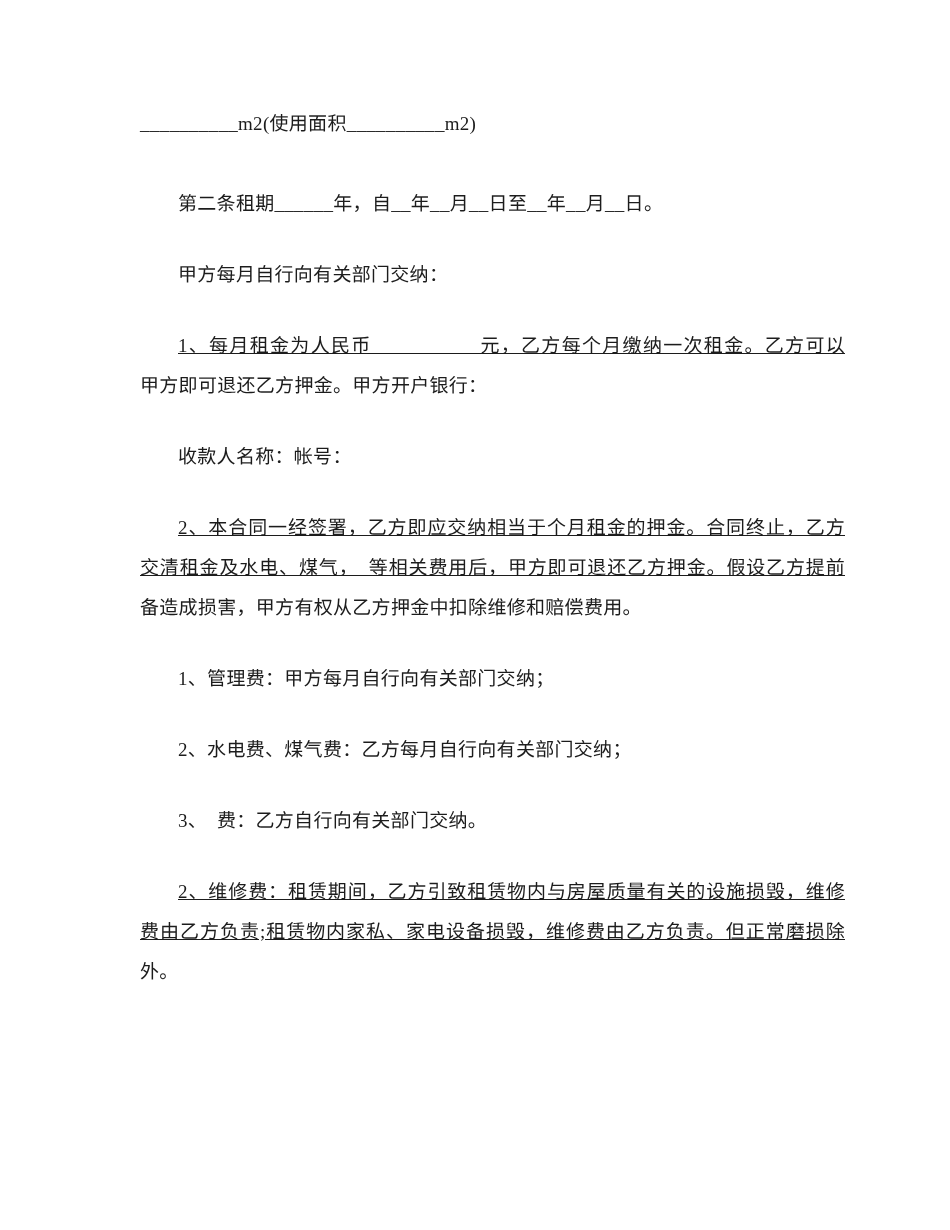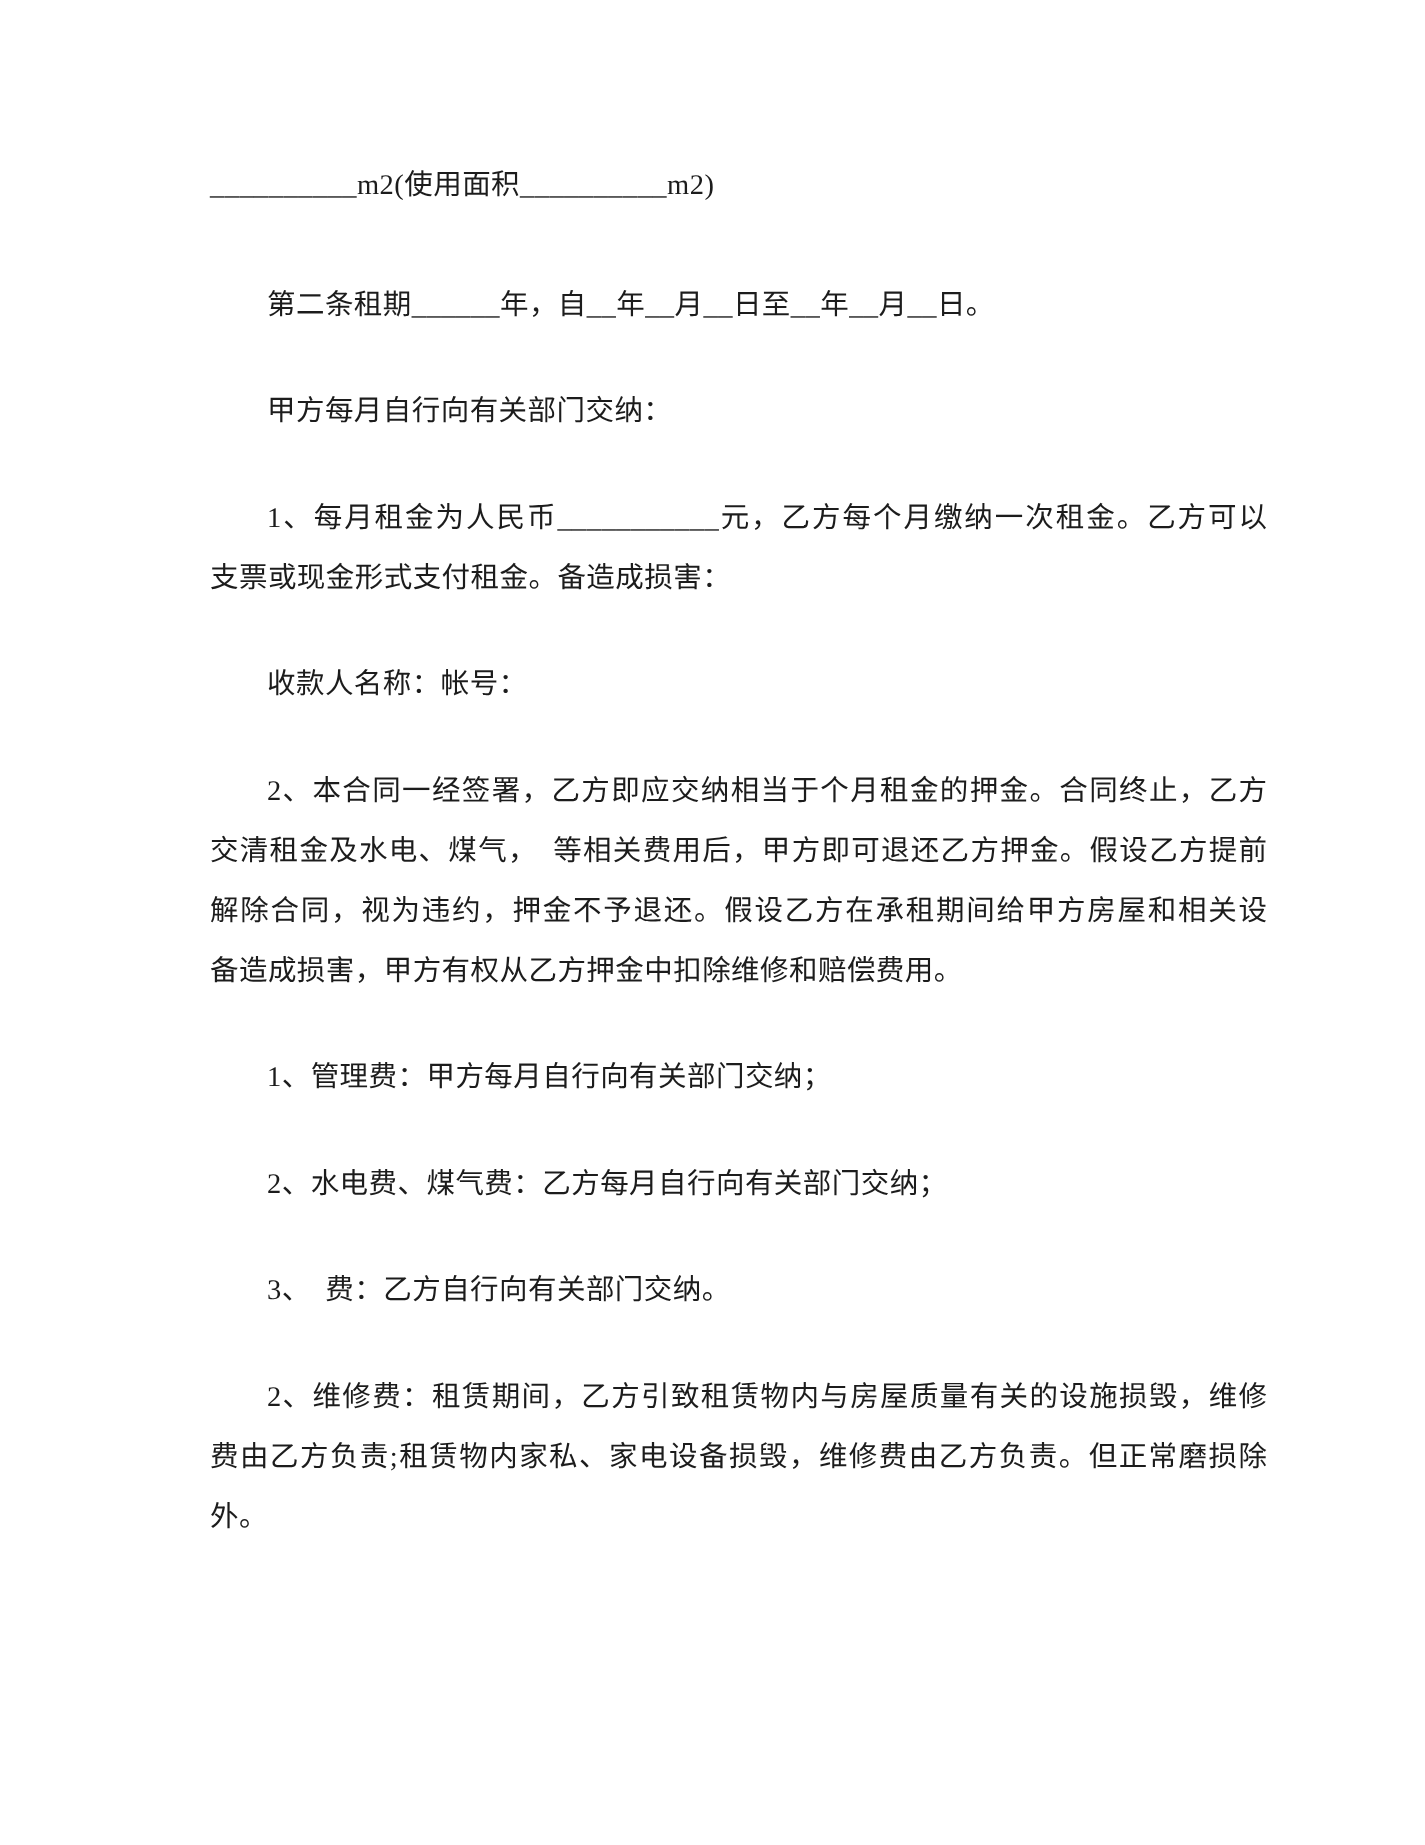--- a/index.html
+++ b/index.html
@@ -30,20 +30,21 @@
     font-size: 19px;
     line-height: 40px;
     color: #1c1c1c;
     text-align: justify;
     word-break: break-all;
     letter-spacing: 0.3px;
   }
   
   .line.full {
     text-align-last: justify;
+    text-decoration: underline;
   }
   
   .line.indented {
     text-indent: 38px;
   }
 </style>
 </head>
 <body>
 
 <div class="doc">
@@ -52,29 +53,28 @@
         <div class="line">__________m2(使用面积__________m2)</div>
       </div>
       <div class="paragraph">
         <div class="line indented">第二条租期______年，自__年__月__日至__年__月__日。</div>
       </div>
       <div class="paragraph">
         <div class="line indented">甲方每月自行向有关部门交纳：</div>
       </div>
       <div class="paragraph">
         <div class="line full indented">1、每月租金为人民币___________元，乙方每个月缴纳一次租金。乙方可以</div>
-        <div class="line">支票或现金形式支付租金。备造成损害：</div>
+        <div class="line">甲方即可退还乙方押金。甲方开户银行：</div>
       </div>
       <div class="paragraph">
         <div class="line indented">收款人名称：帐号：</div>
       </div>
       <div class="paragraph">
         <div class="line full indented">2、本合同一经签署，乙方即应交纳相当于个月租金的押金。合同终止，乙方</div>
         <div class="line full">交清租金及水电、煤气，　等相关费用后，甲方即可退还乙方押金。假设乙方提前</div>
-        <div class="line full">解除合同，视为违约，押金不予退还。假设乙方在承租期间给甲方房屋和相关设</div>
         <div class="line">备造成损害，甲方有权从乙方押金中扣除维修和赔偿费用。</div>
       </div>
       <div class="paragraph">
         <div class="line indented">1、管理费：甲方每月自行向有关部门交纳；</div>
       </div>
       <div class="paragraph">
         <div class="line indented">2、水电费、煤气费：乙方每月自行向有关部门交纳；</div>
       </div>
       <div class="paragraph">
         <div class="line indented">3、　费：乙方自行向有关部门交纳。</div>

